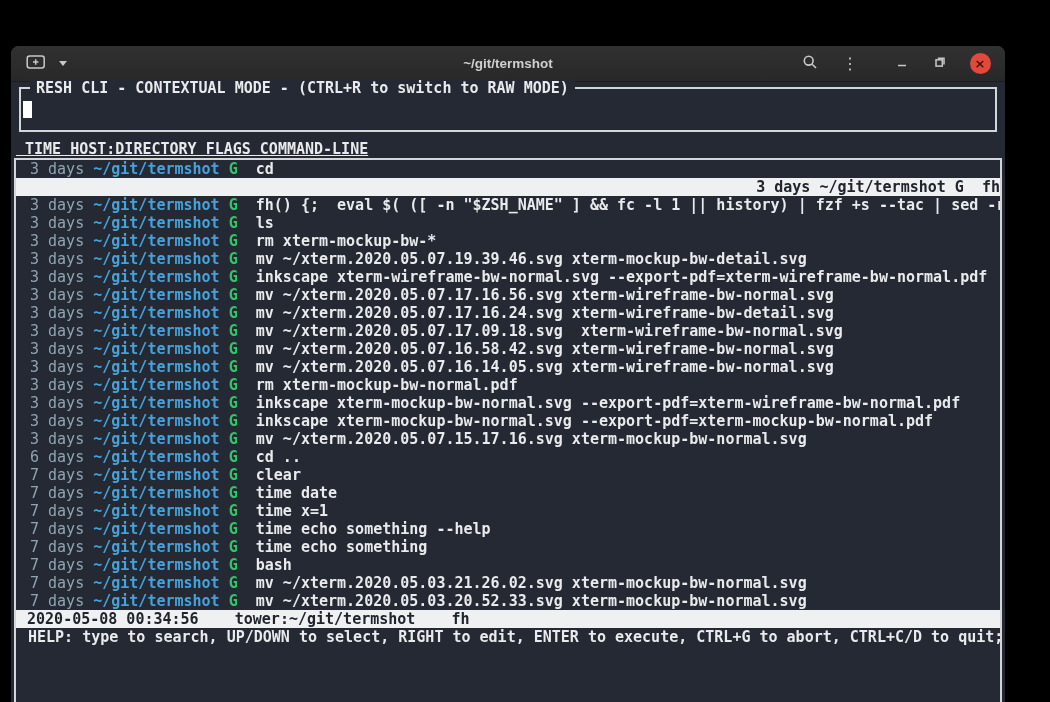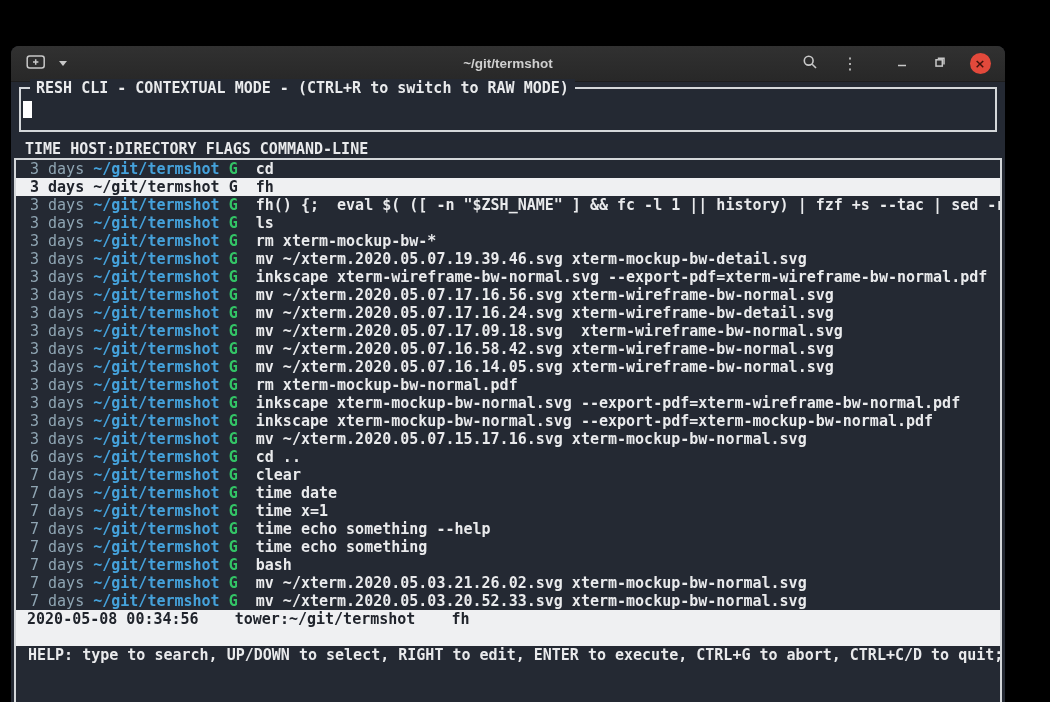--- a/index.html
+++ b/index.html
@@ -59,34 +59,34 @@
     border:2px solid var(--border,#d4d7da);
     position:relative;display:flex;align-items:center;padding-left:2px;
   }
   .searchbox-label{
     position:absolute;top:-10px;left:9px;
     background:var(--terminal-bg,#242933);
     padding:0 6px;white-space:pre;
   }
   .cursor{display:inline-block;width:9px;height:17px;background:#ffffff;}
   .search-value{white-space:pre;}
-  .listhead{margin-top:8px;height:18px;white-space:pre;padding-left:2px;overflow:hidden;}
+  .listhead{margin-top:8px;height:18px;white-space:pre;padding-left:2px;overflow:hidden;text-decoration:underline;}
   .frame{
     height:554px;box-sizing:border-box;overflow:hidden;
     border:2px solid var(--border,#d4d7da);
   }
   .row{height:18px;white-space:pre;padding-left:14px;overflow:hidden;}
   .row .t{color:var(--time,#8fa5b3);font-weight:normal;}
   .row .h{color:var(--host,#45a2db);}
   .row .f{color:var(--flag,#33c566);}
   .row .c{color:var(--text,#e9eaec);}
-  .row.selected{background:var(--highlight-bg,#eff0f2);}
+  .row.selected{background:var(--highlight-bg,#eff0f2);text-align:right;}
   .row.selected span{color:var(--highlight-fg,#20242c) !important;font-weight:bold;}
   .status{
-    height:36px;white-space:pre;padding-left:2px;overflow:hidden;
+    height:18px;white-space:pre;padding-left:2px;overflow:hidden;
     background:var(--highlight-bg,#eff0f2);color:var(--highlight-fg,#20242c);
   }
   .help{height:18px;white-space:pre;padding-left:12px;overflow:hidden;}
 </style>
 </head>
 <body>
 
 <div class="window">
 
   <div class="titlebar">

